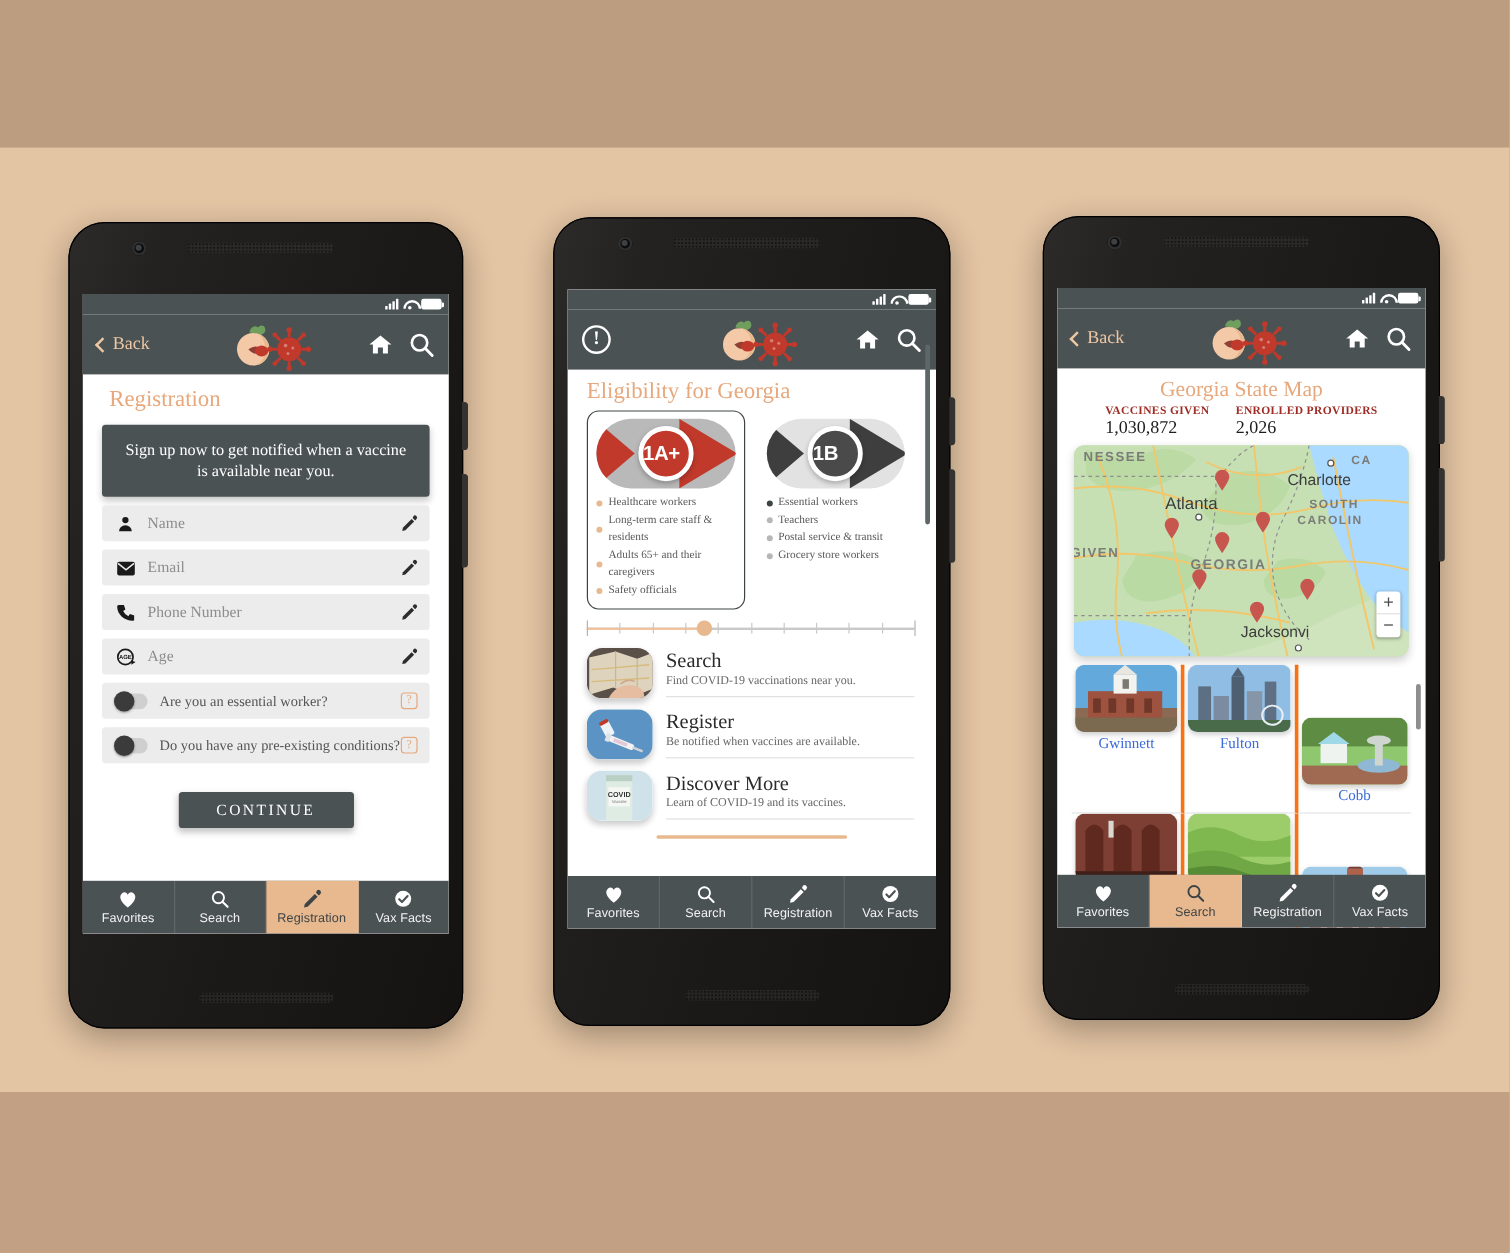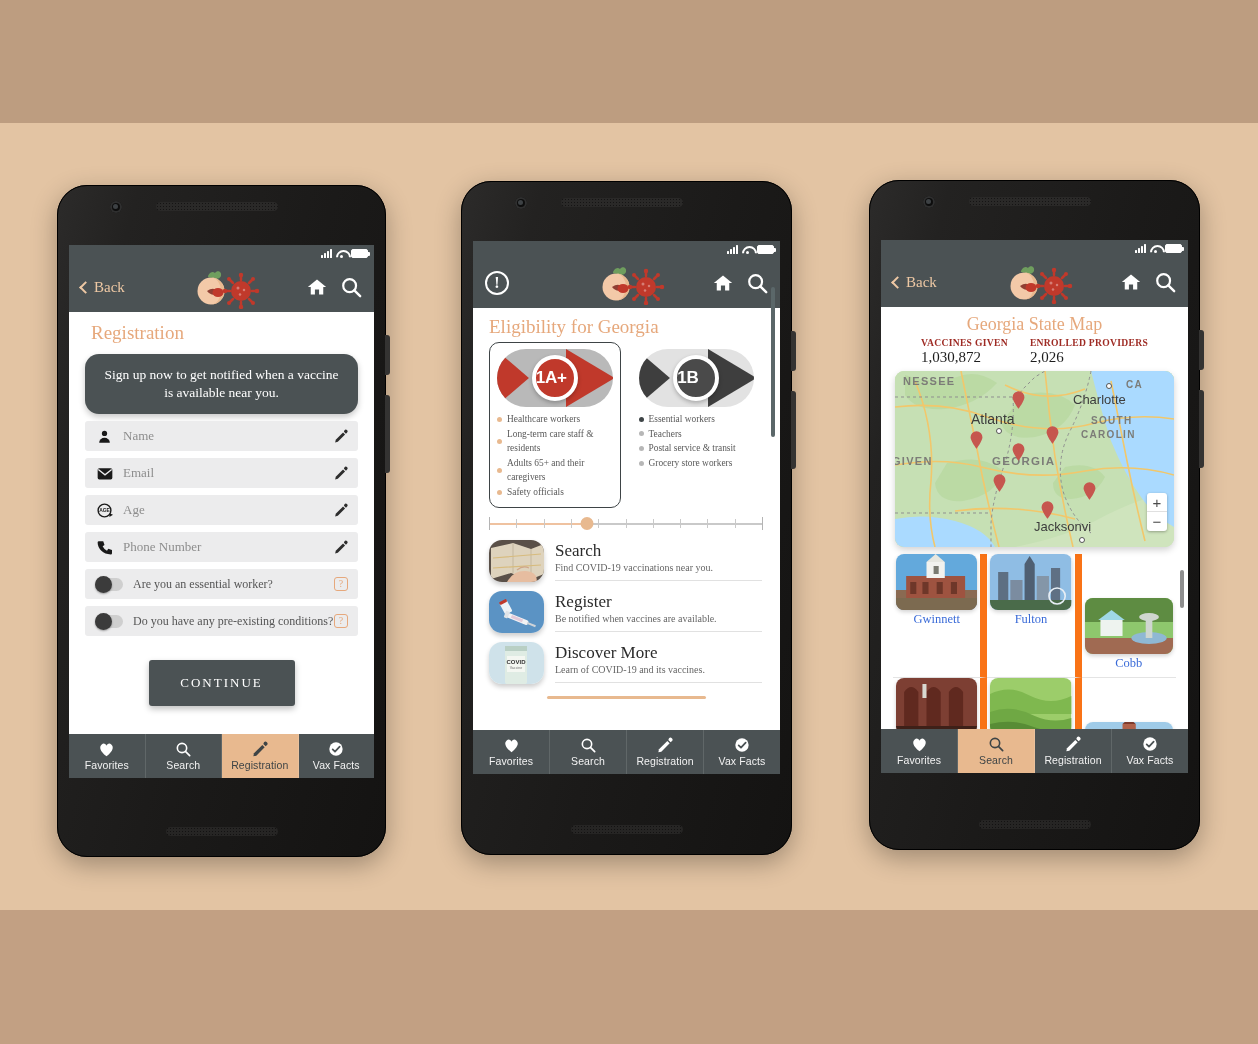--- a/index.html
+++ b/index.html
@@ -74,42 +74,42 @@
              border-right:1px solid rgba(255,255,255,0.12); }
   .navitem:last-child { border-right:none; }
   .navitem span { font-size:10.5px; color:#f2f2f2; letter-spacing:.1px; }
   .navitem.active { background:#e8b98f; }
   .navitem.active span { color:#3e4446; }
   .navitem svg { display:block; }
 
   
   .p1-title { font-family:"Liberation Serif", serif; font-size:19px; color:#e6a87c;
               padding:10px 0 0 22px; }
-  .callout { margin:10px 16px 0 16px; background:#4b5254; border-radius:14px;
+  .callout { margin:10px 16px 0 16px; background:#4b5254; border-radius:3px;
              padding:12px 14px; box-shadow:0 3px 6px rgba(0,0,0,.22);
              font-family:"Liberation Serif", serif; font-size:13.5px; color:#fff;
              text-align:center; line-height:1.35; }
   .field { margin:7px 16px 0 16px; background:#ececed; border-radius:3px; height:30px;
            display:flex; align-items:center; padding:0 10px; cursor:text; }
   .field .fic { width:19px; display:flex; align-items:center; justify-content:center; }
   .field .ftxt { flex:1; margin-left:9px; font-family:"Liberation Serif", serif;
                  font-size:13px; color:#8d8d8d; }
   .pencil { width:14px; height:14px; }
   .togglerow { margin:7px 16px 0 16px; background:#ececed; border-radius:3px; height:30px;
                display:flex; align-items:center; padding:0 10px; }
   .toggle { width:28px; height:13px; border-radius:7px; background:#cfcfcf; position:relative;
             cursor:pointer; flex:none; }
   .toggle:after{ content:""; position:absolute; left:0; top:-2px; width:17px; height:17px;
     border-radius:50%; background:#3b3b3b; box-shadow:0 1px 2px rgba(0,0,0,.35); }
   .togglerow .tlabel { flex:1; margin-left:10px; font-family:"Liberation Serif", serif;
                        font-size:12px; color:#555; }
   .qbadge { width:14px; height:14px; border:1.2px solid #e6a87c; border-radius:3px;
             color:#e6a87c; font-size:10px; line-height:12px; text-align:center;
             font-family:"Liberation Serif",serif; cursor:pointer; flex:none; }
-  .continue { display:block; margin:24px auto 0 auto; width:146px; height:46px;
+  .continue { display:block; margin:24px auto 0 auto; width:146px; height:30px;
     background:#4b5254; color:#fff; border:none; border-radius:3px;
     font-family:"Liberation Serif", serif; font-size:13px; letter-spacing:2px;
     box-shadow:0 3px 6px rgba(0,0,0,.25); cursor:pointer; }
 
   
   .p2-title { font-family:"Liberation Serif", serif; font-size:19px; color:#e6a87c;
               padding:8px 0 4px 16px; }
   .elig-wrap { display:flex; gap:10px; padding:0 18px 0 16px; position:relative; }
   .elig-card { flex:1; border-radius:10px; padding:6px 7px 8px 7px; }
   .elig-card.sel { border:1.6px solid #3e4446; }
@@ -170,21 +170,21 @@
              background:#fff; border:1.6px solid #555; }
   .pin { position:absolute; width:13px; height:18px; cursor:pointer; }
   .zoomctl { position:absolute; right:7px; bottom:16px; width:20px;
              background:#fff; border-radius:3px; box-shadow:0 1px 3px rgba(0,0,0,.3);
              font-family:"Liberation Sans",sans-serif; }
   .zoomctl div { height:19px; display:flex; align-items:center; justify-content:center;
                  font-size:15px; color:#4a4a4a; cursor:pointer; }
   .zoomctl div:first-child { border-bottom:1px solid #e0e0e0; }
   .counties { display:flex; flex-wrap:wrap; padding:7px 12px 0 12px; }
   .county { width:33.33%; padding:0 3px 6px 3px; text-align:center; cursor:pointer;
-            border-right:7px solid #f97316; border-bottom:1px solid #e4e4e4; }
+            border-right:3px solid #f97316; border-bottom:1px solid #e4e4e4; }
   .county:nth-child(3n) { border-right:none;margin-top:44px; }
   .county .cimg { width:100%; height:56px; border-radius:8px; overflow:hidden;
                   position:relative; box-shadow:0 2px 4px rgba(0,0,0,.18); }
   .county .cname { font-family:"Liberation Serif", serif; font-size:12.5px;
                    color:#3a6bd8; margin-top:2px; }
   .map-scroll { position:absolute; right:4px; top:330px; width:4px; height:38px;
                 background:#8e8e8e; border-radius:2px; cursor:pointer; }
 </style>
 </head>
 <body>
@@ -287,39 +287,39 @@
           </svg>
         </span>
       <span class="ftxt">Email</span>
       <svg class="pencil" viewBox="0 0 24 24" fill="#2d2d2d">
           <path d="M3 18.5 L15.5 6 L19 9.5 L6.5 22 L2 23Z"></path>
           <path d="M17 4.5 L20.5 8 L22.5 6 a2.5 2.5 0 0 0 -4.5 -4Z"></path>
         </svg>
     </div>
     <div class="field">
       <span class="fic">
+        <svg width="15" height="15" viewBox="0 0 24 24" fill="#1a1a1a">
+            <path d="M5 2 h5 l2 6 -3 2 a14 14 0 0 0 7 7 l2 -3 6 2 v5 a2 2 0 0 1 -2 2 C10 23 1 14 1 4 a2 2 0 0 1 2 -2Z"></path>
+          </svg>
+        </span>
+      <span class="ftxt">Phone Number</span>
+      <svg class="pencil" viewBox="0 0 24 24" fill="#2d2d2d">
+          <path d="M3 18.5 L15.5 6 L19 9.5 L6.5 22 L2 23Z"></path>
+          <path d="M17 4.5 L20.5 8 L22.5 6 a2.5 2.5 0 0 0 -4.5 -4Z"></path>
+        </svg>
+    </div>
+    <div class="field">
+      <span class="fic">
         <svg width="17" height="17" viewBox="0 0 24 24">
             <circle cx="12" cy="12" r="9" fill="none" stroke="#1a1a1a" stroke-width="2"></circle>
             <text x="12" y="14.6" font-size="7" font-family="Liberation Sans, sans-serif" font-weight="bold" fill="#1a1a1a" text-anchor="middle">AGE</text>
             <path d="M19 16 l5 2 -5 3Z" fill="#1a1a1a"></path>
           </svg>
         </span>
       <span class="ftxt">Age</span>
-      <svg class="pencil" viewBox="0 0 24 24" fill="#2d2d2d">
-          <path d="M3 18.5 L15.5 6 L19 9.5 L6.5 22 L2 23Z"></path>
-          <path d="M17 4.5 L20.5 8 L22.5 6 a2.5 2.5 0 0 0 -4.5 -4Z"></path>
-        </svg>
-    </div>
-    <div class="field">
-      <span class="fic">
-        <svg width="15" height="15" viewBox="0 0 24 24" fill="#1a1a1a">
-            <path d="M5 2 h5 l2 6 -3 2 a14 14 0 0 0 7 7 l2 -3 6 2 v5 a2 2 0 0 1 -2 2 C10 23 1 14 1 4 a2 2 0 0 1 2 -2Z"></path>
-          </svg>
-        </span>
-      <span class="ftxt">Phone Number</span>
       <svg class="pencil" viewBox="0 0 24 24" fill="#2d2d2d">
           <path d="M3 18.5 L15.5 6 L19 9.5 L6.5 22 L2 23Z"></path>
           <path d="M17 4.5 L20.5 8 L22.5 6 a2.5 2.5 0 0 0 -4.5 -4Z"></path>
         </svg>
     </div>
 
     <div class="togglerow">
       <span class="toggle"></span>
       <span class="tlabel">Are you an essential worker?</span>
       <span class="qbadge">?</span>
@@ -714,21 +714,21 @@
         </g>
         <g stroke="#8f8f8f" stroke-width="1" stroke-dasharray="3 3" fill="none">
           <path d="M0 26 H118 Q124 24 128 18 L140 6 L150 0"></path>
           <path d="M118 26 Q120 60 110 92 Q98 126 96 152 L96 176"></path>
           <path d="M196 0 Q190 30 176 58 Q160 88 168 120 Q176 146 196 162"></path>
           <path d="M0 142 H96"></path>
         </g>
       </svg>
       <div class="mlabel" style="left:8px; top:4px; font-size:11px;">NESSEE</div>
       <div class="mlabel" style="left:-3px; top:84px; font-size:11px;">GIVEN</div>
-      <div class="mlabel" style="left:97px; top:84px; font-size:11.5px;">GEORGIA</div>
+      <div class="mlabel" style="left:97px; top:94px; font-size:11.5px;">GEORGIA</div>
       <div class="mlabel" style="left:196px; top:44px; font-size:10px;">SOUTH</div>
       <div class="mlabel" style="left:186px; top:58px; font-size:10px;">CAROLIN</div>
       <div class="mlabel" style="left:231px; top:8px; font-size:10px;">CA</div>
 
       <div class="mcity" style="left:76px; top:40px; font-size:14px;">Atlanta</div>
       <div class="citydot" style="left:101px; top:57px;"></div>
       <div class="mcity" style="left:178px; top:21px; font-size:13px;">Charlotte</div>
       <div class="citydot" style="left:211px; top:12px;"></div>
       <div class="mcity" style="left:139px; top:148px; font-size:13px;">Jacksonvi</div>
       <div class="citydot" style="left:184px; top:166px;"></div>

